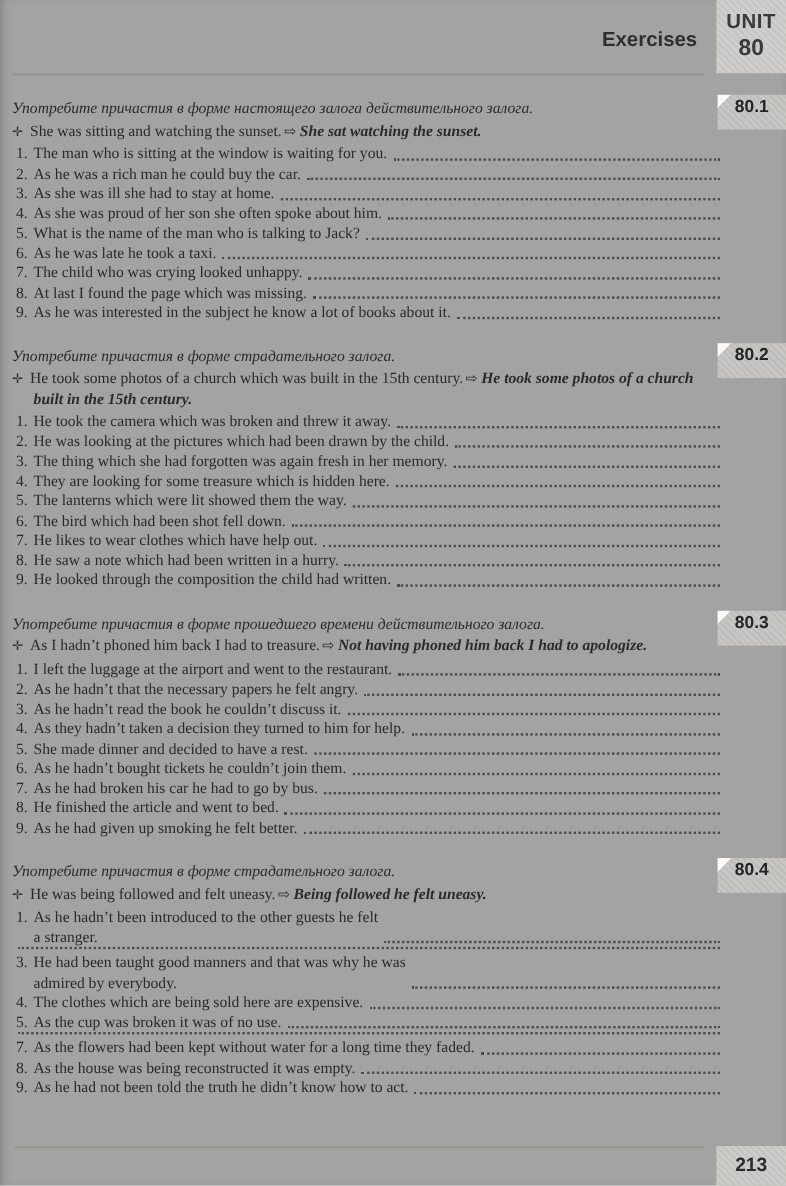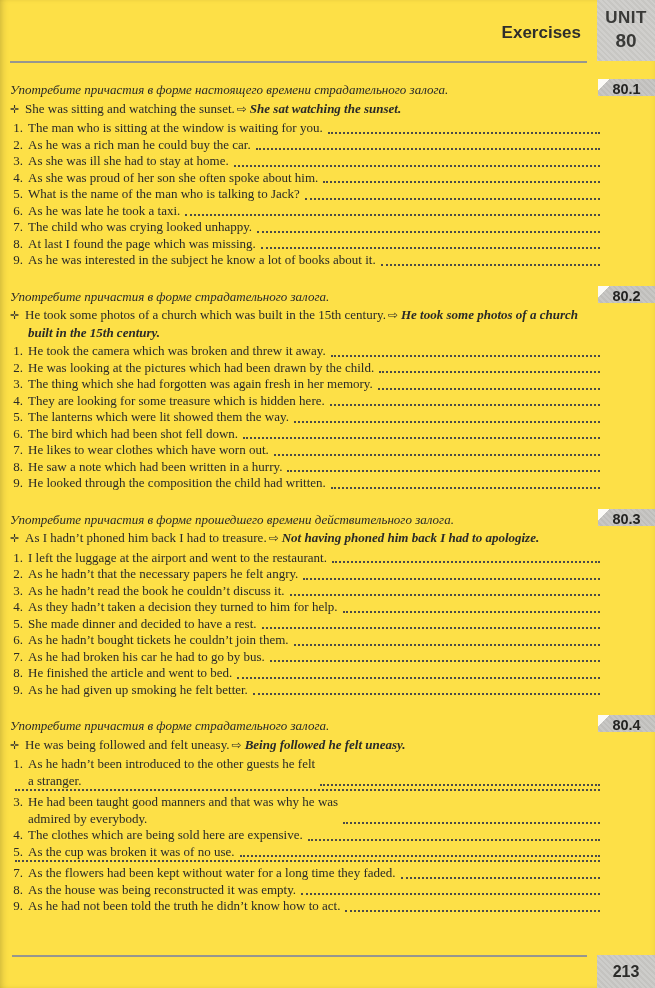--- a/index.html
+++ b/index.html
@@ -1,20 +1,20 @@
 <!DOCTYPE html>
 <html><head>
 <meta charset="utf-8">
 <title>Exercises UNIT 80</title>
 <style>
   html,body{margin:0;padding:0;background:#e9e8e4;}
   .page{
     position:relative;
     width:655px;height:988px;
-    background:#fde047;
+    background:#a3a3a3;
     font-family:"Liberation Serif", serif;
     color:#2a2a28;
     overflow:hidden;
     box-shadow: inset 5px 0 9px -5px rgba(0,0,0,.28), inset -3px 0 6px -4px rgba(0,0,0,.10);
   }
   
   .unit-box{
     position:absolute;top:0;right:0;width:58px;height:61px;
     background:
       repeating-linear-gradient(45deg, rgba(255,255,255,.16) 0 2px, rgba(0,0,0,0) 2px 4px),
@@ -27,21 +27,21 @@
   .exercises-title{
     position:absolute;top:23px;right:74px;
     font-family:"Liberation Sans", sans-serif;font-weight:bold;font-size:17px;color:#2e2e2c;
   }
   .header-rule{position:absolute;top:61px;left:10px;width:577px;height:2px;background:#96968f;}
   
   .content{position:absolute;top:82px;left:10px;width:590px;}
   .section{position:relative;margin-top:20px;}
   .section:first-child{margin-top:0;}
   .badge{
-    position:absolute;right:-55px;top:-3px;width:57px;height:17px;line-height:21px;
+    position:absolute;right:-55px;top:-3px;width:57px;height:29px;line-height:21px;
     text-align:center;font-family:"Liberation Sans", sans-serif;font-weight:bold;
     font-size:14.5px;color:#242422;
     background:
       repeating-linear-gradient(45deg, rgba(255,255,255,.14) 0 2px, rgba(0,0,0,0) 2px 4px),
       linear-gradient(135deg,#fbfaf6 0 8px,#bfbebb 8px);
   }
   .instruction{font-style:italic;font-size:13px;line-height:16.5px;margin:0 0 2px;}
   .example{font-size:13px;line-height:16.5px;padding-left:18px;text-indent:-18px;margin:0 0 2px;}
   .bullet{display:inline-block;width:15px;text-indent:0;font-family:"DejaVu Sans", sans-serif;font-size:11px;color:#33332f;}
   .arrow{font-family:"DejaVu Sans", sans-serif;font-size:12px;padding:0 3px 0 2px;color:#2a2a28;}
@@ -71,21 +71,21 @@
   <div class="unit-box">
     <div class="unit-label">UNIT</div>
     <div class="unit-number">80</div>
   </div>
   <div class="header-rule"></div>
 
   <div class="content">
 
     <div class="section">
       <div class="badge">80.1</div>
-      <p class="instruction">Употребите причастия в форме настоящего времени страдательного залога.</p>
+      <p class="instruction">Употребите причастия в форме настоящего залога действительного залога.</p>
       <p class="example"><span class="bullet">✛</span><span>She was sitting and watching the sunset.</span><span class="arrow">⇨</span><span class="ex-bold">She sat watching the sunset.</span></p>
       <ol class="items">
 
           <li>
             <span class="t"><span class="num">1.</span><span>The man who is sitting at the window is waiting for you.</span></span>
             <span class="leader"></span>
           </li>
 
           <li>
             <span class="t"><span class="num">2.</span><span>As he was a rich man he could buy the car.</span></span>
@@ -159,21 +159,21 @@
             <span class="t"><span class="num">5.</span><span>The lanterns which were lit showed them the way.</span></span>
             <span class="leader"></span>
           </li>
 
           <li>
             <span class="t"><span class="num">6.</span><span>The bird which had been shot fell down.</span></span>
             <span class="leader"></span>
           </li>
 
           <li>
-            <span class="t"><span class="num">7.</span><span>He likes to wear clothes which have worn out.</span></span>
+            <span class="t"><span class="num">7.</span><span>He likes to wear clothes which have help out.</span></span>
             <span class="leader"></span>
           </li>
 
           <li>
             <span class="t"><span class="num">8.</span><span>He saw a note which had been written in a hurry.</span></span>
             <span class="leader"></span>
           </li>
 
           <li>
             <span class="t"><span class="num">9.</span><span>He looked through the composition the child had written.</span></span>

